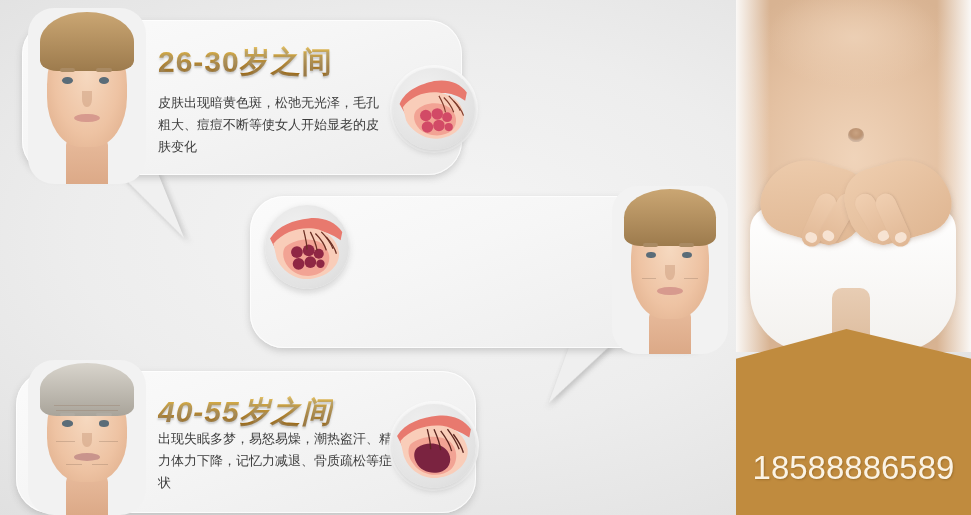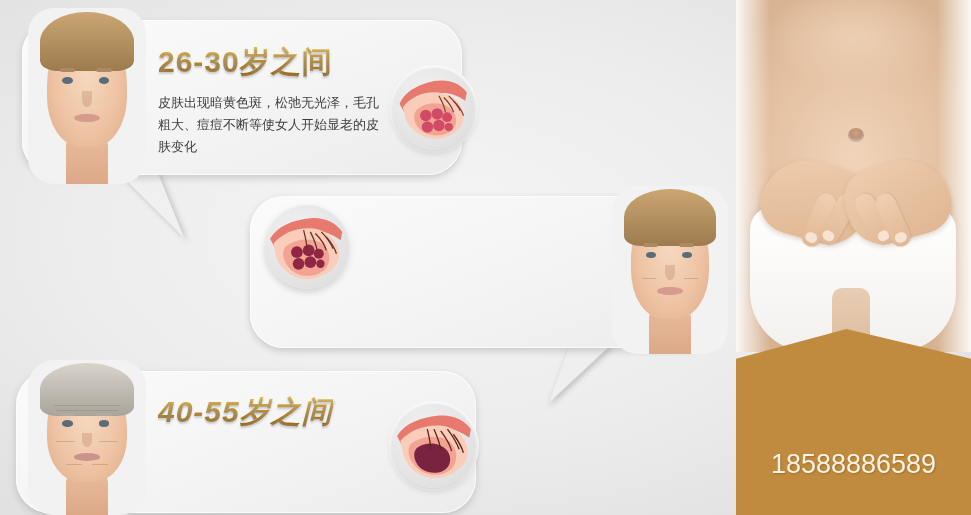--- a/index.html
+++ b/index.html
@@ -156,21 +156,21 @@
   .b-line1{position:absolute;left:0;right:0;top:32px;text-align:center;
            font-size:31px;font-weight:bold;color:#fdf5e6;letter-spacing:4px;
            font-family:"DejaVu Sans","Liberation Sans",sans-serif;
            text-shadow:1px 1px 2px rgba(120,80,25,.5);}
   .b-line2{position:absolute;left:0;right:0;top:72px;text-align:center;
            font-size:31px;font-weight:bold;color:#fdf5e6;letter-spacing:14px;
            text-indent:14px;
            font-family:"DejaVu Sans","Liberation Sans",sans-serif;
            text-shadow:1px 1px 2px rgba(120,80,25,.5);}
   .b-phone{position:absolute;left:0;right:0;top:120px;text-align:center;
-           font-size:27px;color:#fbf3e4;letter-spacing:0px;
+           font-size:33px;color:#fbf3e4;letter-spacing:0px;
            font-family:"Liberation Sans",sans-serif;
            text-shadow:1px 1px 2px rgba(120,80,25,.45);}
 </style>
 </head>
 <body>
 
 <div id="stage">
 
   <div class="tail" id="tail1"></div>
   <div class="bubble" id="bubble1"></div>
@@ -273,20 +273,21 @@
       <div class="p-wrinkle" style="left:22%;top:29%;width:56%;"></div>
       <div class="p-wrinkle" style="left:24%;top:32%;width:52%;"></div>
       <div class="p-wrinkle" style="left:24%;top:52%;width:16%;"></div>
       <div class="p-wrinkle" style="left:60%;top:52%;width:16%;"></div>
       <div class="p-wrinkle" style="left:32%;top:67%;width:14%;"></div>
       <div class="p-wrinkle" style="left:54%;top:67%;width:14%;"></div>
     </div>
   </div>
 
   <div class="title" id="title3">40-55岁之间</div>
+  <div class="body-text" id="text3">出现失眠多梦，易怒易燥，潮热盗汗、精力体力下降，记忆力减退、骨质疏松等症状</div>
 
   <div class="ovary" id="ov3">
     <svg viewBox="0 0 100 100" preserveAspectRatio="xMidYMid slice">
       <path d="M6 38 C16 22, 36 16, 54 14 C70 12, 86 18, 94 30 L92 40 C76 28, 58 26, 44 32 C30 38, 18 48, 14 54 Z" fill="#e8796e"></path>
       <path d="M10 44 C22 30, 42 24, 60 26 C76 28, 88 40, 90 54 C92 70, 76 86, 54 88 C36 90, 20 78, 14 62 Z" fill="#f9cdb9"></path>
       <path d="M22 48 C34 38, 56 36, 68 44 C78 52, 80 68, 70 78 C58 88, 36 86, 26 72 C19 64, 18 54, 22 48 Z" fill="#f2a394"></path>
       <path d="M30 52 C42 44, 58 46, 66 56 C72 64, 70 76, 60 80 C48 85, 34 80, 29 70 C25 62, 26 56, 30 52 Z" fill="#7a2340"></path>
       <g stroke="#5c2620" stroke-width="1.6" fill="none">
         <path d="M58 32 C64 40, 69 48, 71 56"></path>
         <path d="M66 30 C72 38, 77 46, 80 54"></path>

